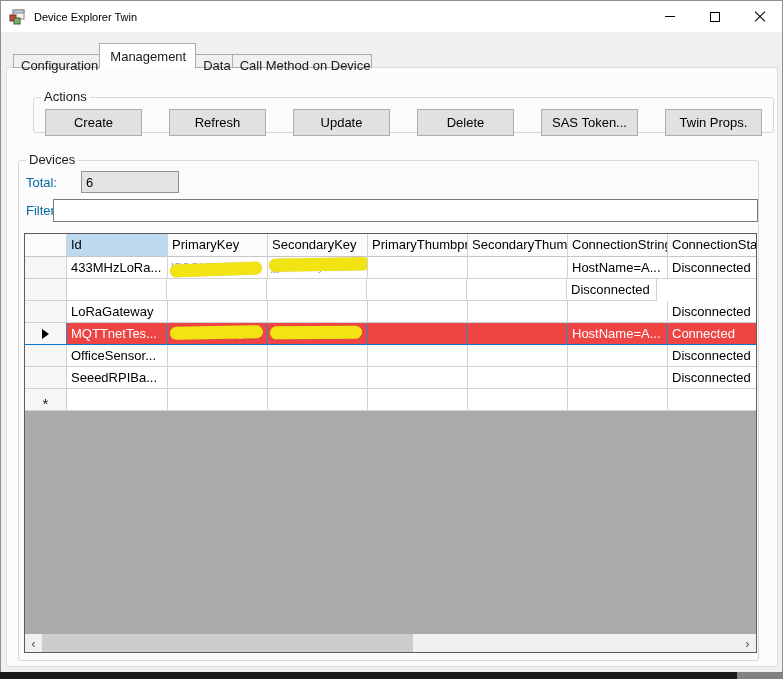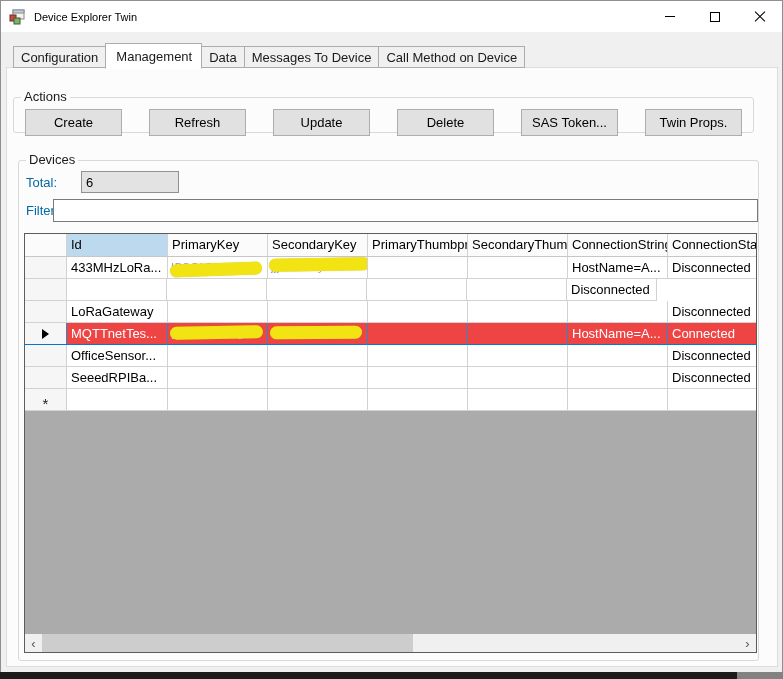--- a/index.html
+++ b/index.html
@@ -19,30 +19,30 @@
   .winbtn { width:45px; height:31px; display:flex; align-items:center; justify-content:center; }
   .glyph-min { width:10px; height:1px; background:#000; display:block; }
   .glyph-max { width:10px; height:10px; border:1px solid #000; display:block; }
   .glyph-close { position:relative; width:12px; height:12px; display:block; }
   .glyph-close:before, .glyph-close:after { content:""; position:absolute; left:-1px; top:5px; width:14px; height:1px; background:#000; }
   .glyph-close:before { transform:rotate(45deg); }
   .glyph-close:after { transform:rotate(-45deg); }
 
   
   .tabstrip { position:absolute; left:12px; top:42px; height:25px; display:flex; align-items:flex-end; z-index:4; }
-  .tab { font-size:13px; color:#1a1a1a; background:#f0f0f0; border:1px solid #acacac; padding:3px 7px 3px 7px; margin-left:-1px; white-space:nowrap; height:22px; }
+  .tab { font-size:13px; color:#1a1a1a; background:#f0f0f0; border:1px solid #acacac; padding:3px 1px 3px 7px; margin-left:-1px; white-space:nowrap; height:14px; }
   .tab:first-child { margin-left:0; }
   .tab.selected { background:#ffffff; border-bottom:1px solid #ffffff; height:26px; padding:5px 9px 4px 10px; margin-bottom:-1px; z-index:5; }
 
   .page { position:absolute; left:5px; top:66px; width:772px; height:600px; background:#fcfcfc; border:1px solid #dcdcdc; }
 
   
   .groupbox { position:absolute; border:1px solid #d9d9d9; border-radius:3px; }
   .groupbox-label { position:absolute; top:-9px; left:7px; background:#fcfcfc; padding:0 3px; font-size:13px; color:#1a1a1a; }
-  .gb-actions { left:6px; top:29px; width:741px; height:36px; }
+  .gb-actions { left:26px; top:29px; width:741px; height:36px; }
   .gb-devices { left:11px; top:92px; width:741px; height:501px; }
 
   
   .btn { position:absolute; top:11px; width:97px; height:27px; background:#e1e1e1; border:1px solid #adadad; font-size:13px; color:#000; display:flex; align-items:center; justify-content:center; white-space:nowrap; }
 
   
   .fieldlabel { position:absolute; font-size:13px; color:#0369a1; }
   .tb { position:absolute; font-family:"Liberation Sans", sans-serif; font-size:13px; padding:0 4px; border:1px solid #7a7a7a; background:#fff; color:#000; }
   .tb-total { left:62px; top:10px; width:98px; height:22px; background:#e3e3e3; border-color:#919191; }
   .tb-filter { left:34px; top:38px; width:705px; height:23px; }
@@ -104,21 +104,20 @@
       <span class="winbtn">
           <span class="glyph-close"></span>
         </span>
     </span>
   </div>
 
   <div class="tabstrip" id="tabstrip">
       <div class="tab">Configuration</div>
       <div class="tab selected">Management</div>
       <div class="tab">Data</div>
-      <div class="tab">Messages To Device</div>
       <div class="tab">Call Method on Device</div>
     </div>
 
   <div class="page">
 
     <div class="groupbox gb-actions">
       <span class="groupbox-label">Actions</span>
       <div id="action-buttons">
           <div class="btn" style="left: 11px;">Create</div>
           <div class="btn" style="left: 135px;">Refresh</div>

